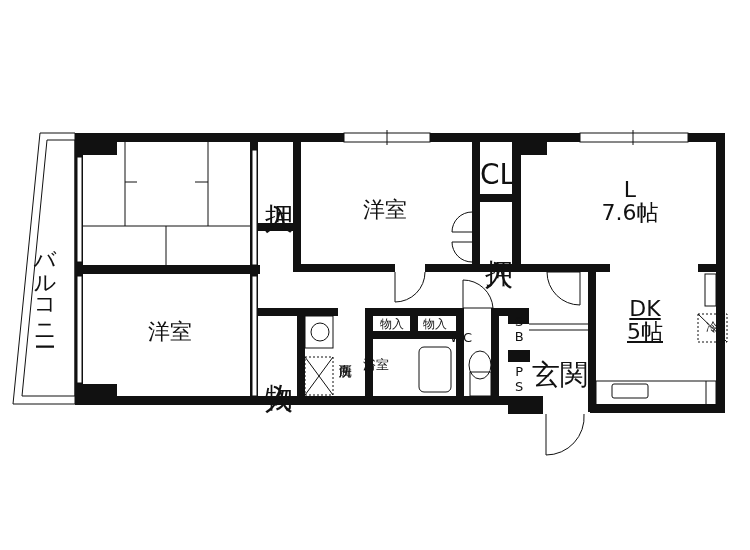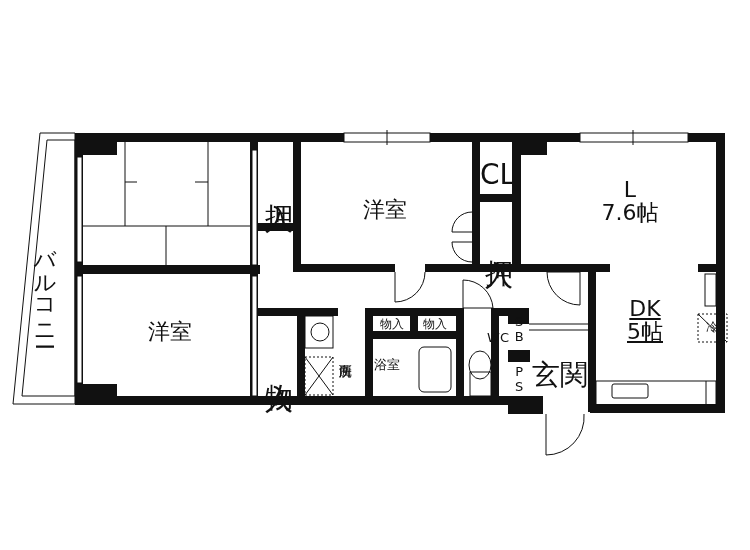--- a/index.html
+++ b/index.html
@@ -134,29 +134,29 @@
 
 <div class="lbl big" style="left:615px;top:297px;width:60px;text-decoration:underline;">
   <div>DK</div>
   <div>5帖</div>
 </div>
 
 <div class="lbl med" style="left:532px;top:360px;width:54px;">
   <div>玄関</div>
 </div>
 
-<div class="lbl sm" style="left:367px;top:358px;width:40px;text-align:center;">
+<div class="lbl sm" style="left:356px;top:358px;width:40px;text-align:center;">
   <div>浴室</div>
 </div>
 
 <div class="lbl sm vert" style="left:338px;top:326px;height:55px;">
   <span>洗面所</span>
 </div>
 
-<div class="lbl sm" style="left:484px;top:331px;width:28px;">
+<div class="lbl sm" style="left:447px;top:331px;width:28px;">
   <div>WC</div>
 </div>
 
 <div class="lbl med vert" style="left:264px;top:152px;height:60px;">
   <span>押入</span>
 </div>
 
 <div class="lbl med vert" style="left:484px;top:208px;height:60px;">
   <span>押入</span>
 </div>

